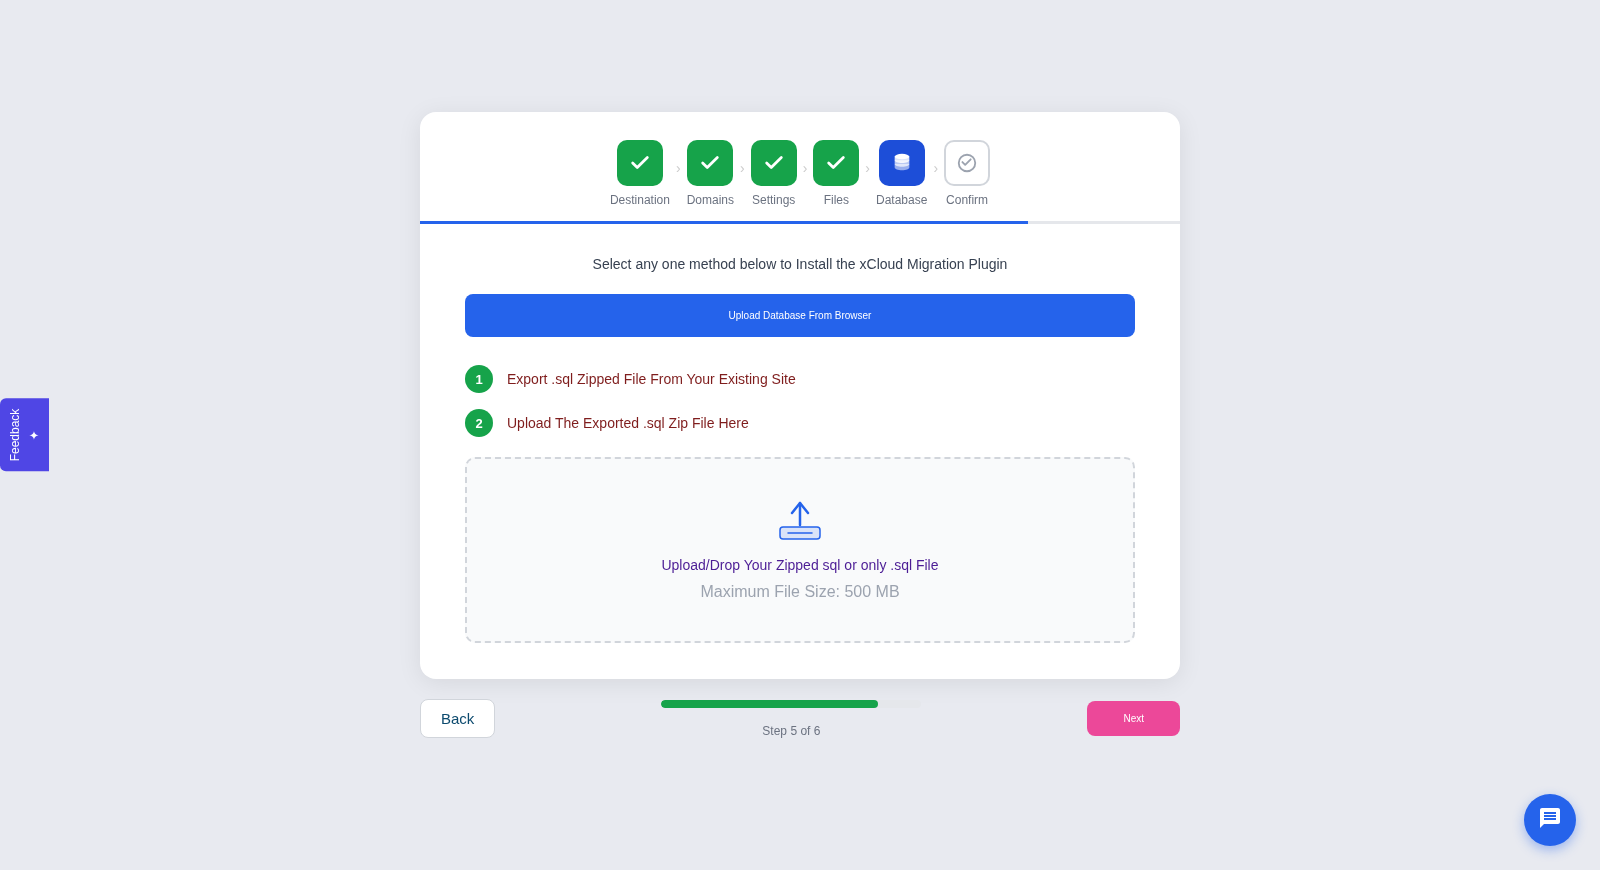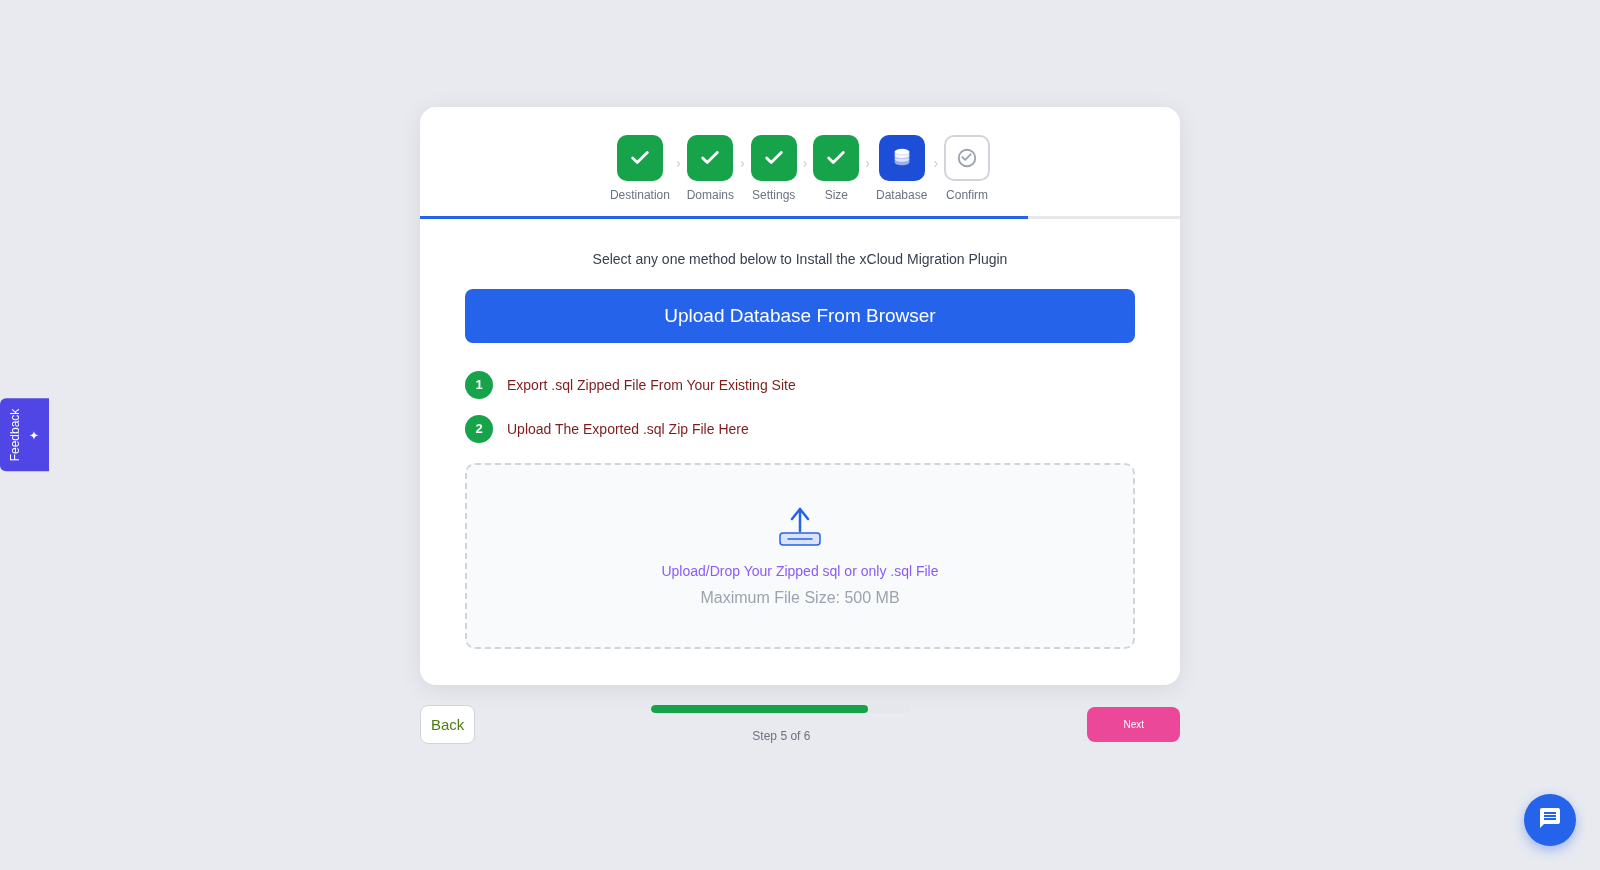--- a/index.html
+++ b/index.html
@@ -146,21 +146,21 @@
     }
 
     
     .upload-btn {
       width: 100%;
       background: #2563eb;
       color: white;
       border: none;
       padding: 16px;
       border-radius: 8px;
-      font-size: 19px;
+      font-size: 10px;
       font-weight: 500;
       cursor: pointer;
       margin-bottom: 28px;
     }
 
     
     .steps-list {
       display: flex;
       flex-direction: column;
       gap: 16px;
@@ -200,21 +200,21 @@
       display: flex;
       flex-direction: column;
       align-items: center;
       gap: 10px;
       cursor: pointer;
       background: #f9fafb;
     }
 
     .drop-zone-main-text {
       font-size: 14px;
-      color: #8b5cf6;
+      color: #4c1d95;
       font-weight: 500;
     }
 
     .drop-zone-sub-text {
       font-size: 16px;
       color: #9ca3af;
     }
 
     
     .bottom-nav {
@@ -222,22 +222,22 @@
       align-items: center;
       justify-content: space-between;
       padding: 20px 0;
       width: 760px;
       margin: 0 auto;
     }
 
     .back-btn {
       background: white;
       border: 1.5px solid #d1d5db;
-      color: #4d7c0f;
-      padding: 10px 10px;
+      color: #0c4a6e;
+      padding: 10px 20px;
       border-radius: 8px;
       font-size: 15px;
       cursor: pointer;
     }
 
     .progress-section {
       display: flex;
       flex-direction: column;
       align-items: center;
       gap: 16px;
@@ -323,21 +323,21 @@
       </div>
 
       <span class="step-connector">›</span>
 
       <div class="step-item">
         <div class="step-icon completed">
           <svg viewBox="0 0 24 24" fill="none" stroke="white" stroke-width="3" stroke-linecap="round" stroke-linejoin="round">
             <polyline points="20 6 9 17 4 12"></polyline>
           </svg>
         </div>
-        <span class="step-label">Size</span>
+        <span class="step-label">Files</span>
       </div>
 
       <span class="step-connector">›</span>
 
       <div class="step-item">
         <div class="step-icon active">
           <svg viewBox="0 0 24 24" fill="white" width="22" height="22">
             <ellipse cx="12" cy="5" rx="8" ry="3" fill="white"></ellipse>
             <path d="M4 5v4c0 1.66 3.58 3 8 3s8-1.34 8-3V5" fill="white" opacity="0.85"></path>
             <path d="M4 9v4c0 1.66 3.58 3 8 3s8-1.34 8-3V9" fill="white" opacity="0.7"></path>

